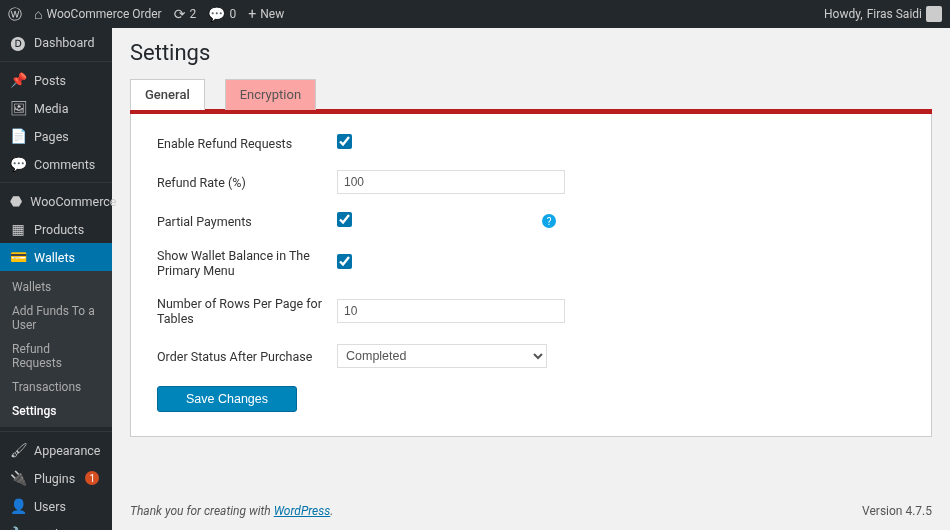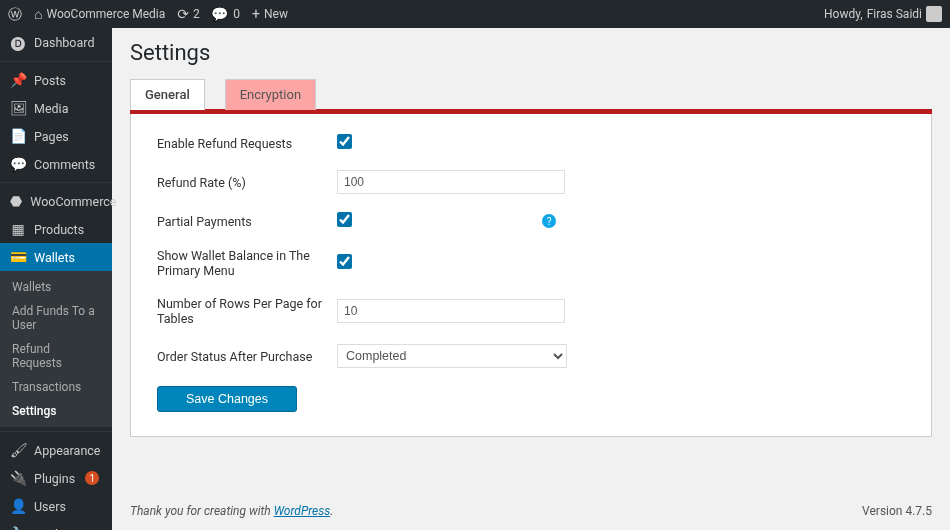--- a/index.html
+++ b/index.html
@@ -33,39 +33,39 @@
 .tabs { display: flex; border-bottom: 5px solid #b91c1c; margin-bottom: 0; gap: 20px; }
 .tab { padding: 7px 14px; border: 1px solid #ccc; border-bottom: none; margin-right: 0; margin-bottom: -1px; background: #fca5a5; color: #555; cursor: pointer; font-size: 13px; }
 .tab.active { background: #fff; border-bottom: 1px solid #fff; color: #444; font-weight:500; }
 
 .panel { background: #fff; border: 1px solid #ccc; border-top: none; padding: 20px 26px 24px; }
 .form-row { display: flex; align-items: center; margin-bottom: 18px; }
 .form-row.align-top { align-items:flex-start; }
 .form-label { width: 180px; font-size: 12.5px; color: #333; padding-right: 10px; }
 .form-field { }
 .form-field input[type="text"] { width: 228px; height: 24px; border: 1px solid #ddd; padding: 2px 6px; font-size: 12px; color:#555; }
-.form-field select { width: 230px; height: 24px; border: 1px solid #ddd; background: #fff; padding: 2px 4px; font-size: 12.5px; color:#555; }
+.form-field select { width: 210px; height: 24px; border: 1px solid #ddd; background: #fff; padding: 2px 4px; font-size: 12.5px; color:#555; }
 .form-field input[type="checkbox"] { width: 15px; height: 15px; accent-color: #0073aa; }
 .help-badge { width: 14px; height: 14px; border-radius: 50%; background: #0ea5e9; color: #fff; font-size: 10px; display: inline-flex; align-items: center; justify-content: center; margin-left: 190px; }
 
 .btn-primary { background: #0085ba; border: 1px solid #006799; color: #fff; padding: 5px 28px; border-radius: 3px; font-size: 12.5px; cursor: pointer; }
 
 .footer { margin-top: auto; padding-top: 22px; display: flex; justify-content: space-between; font-size: 12px; color: #555; font-style: italic; }
 .footer a { color: #0073aa; text-decoration: underline; }
 .footer .version { font-style: normal; }
 </style>
 </head>
 <body>
 
 <div class="adminbar">
   <div class="adminbar-left">
     <span class="icon">ⓦ</span>
     <a>
         <span class="icon">⌂</span>
-        <span>WooCommerce Media</span>
+        <span>WooCommerce Order</span>
       </a>
     <a>
         <span class="icon">⟳</span>
         <span>2</span>
       </a>
     <a>
         <span class="icon">💬</span>
         <span>0</span>
       </a>
     <a>

